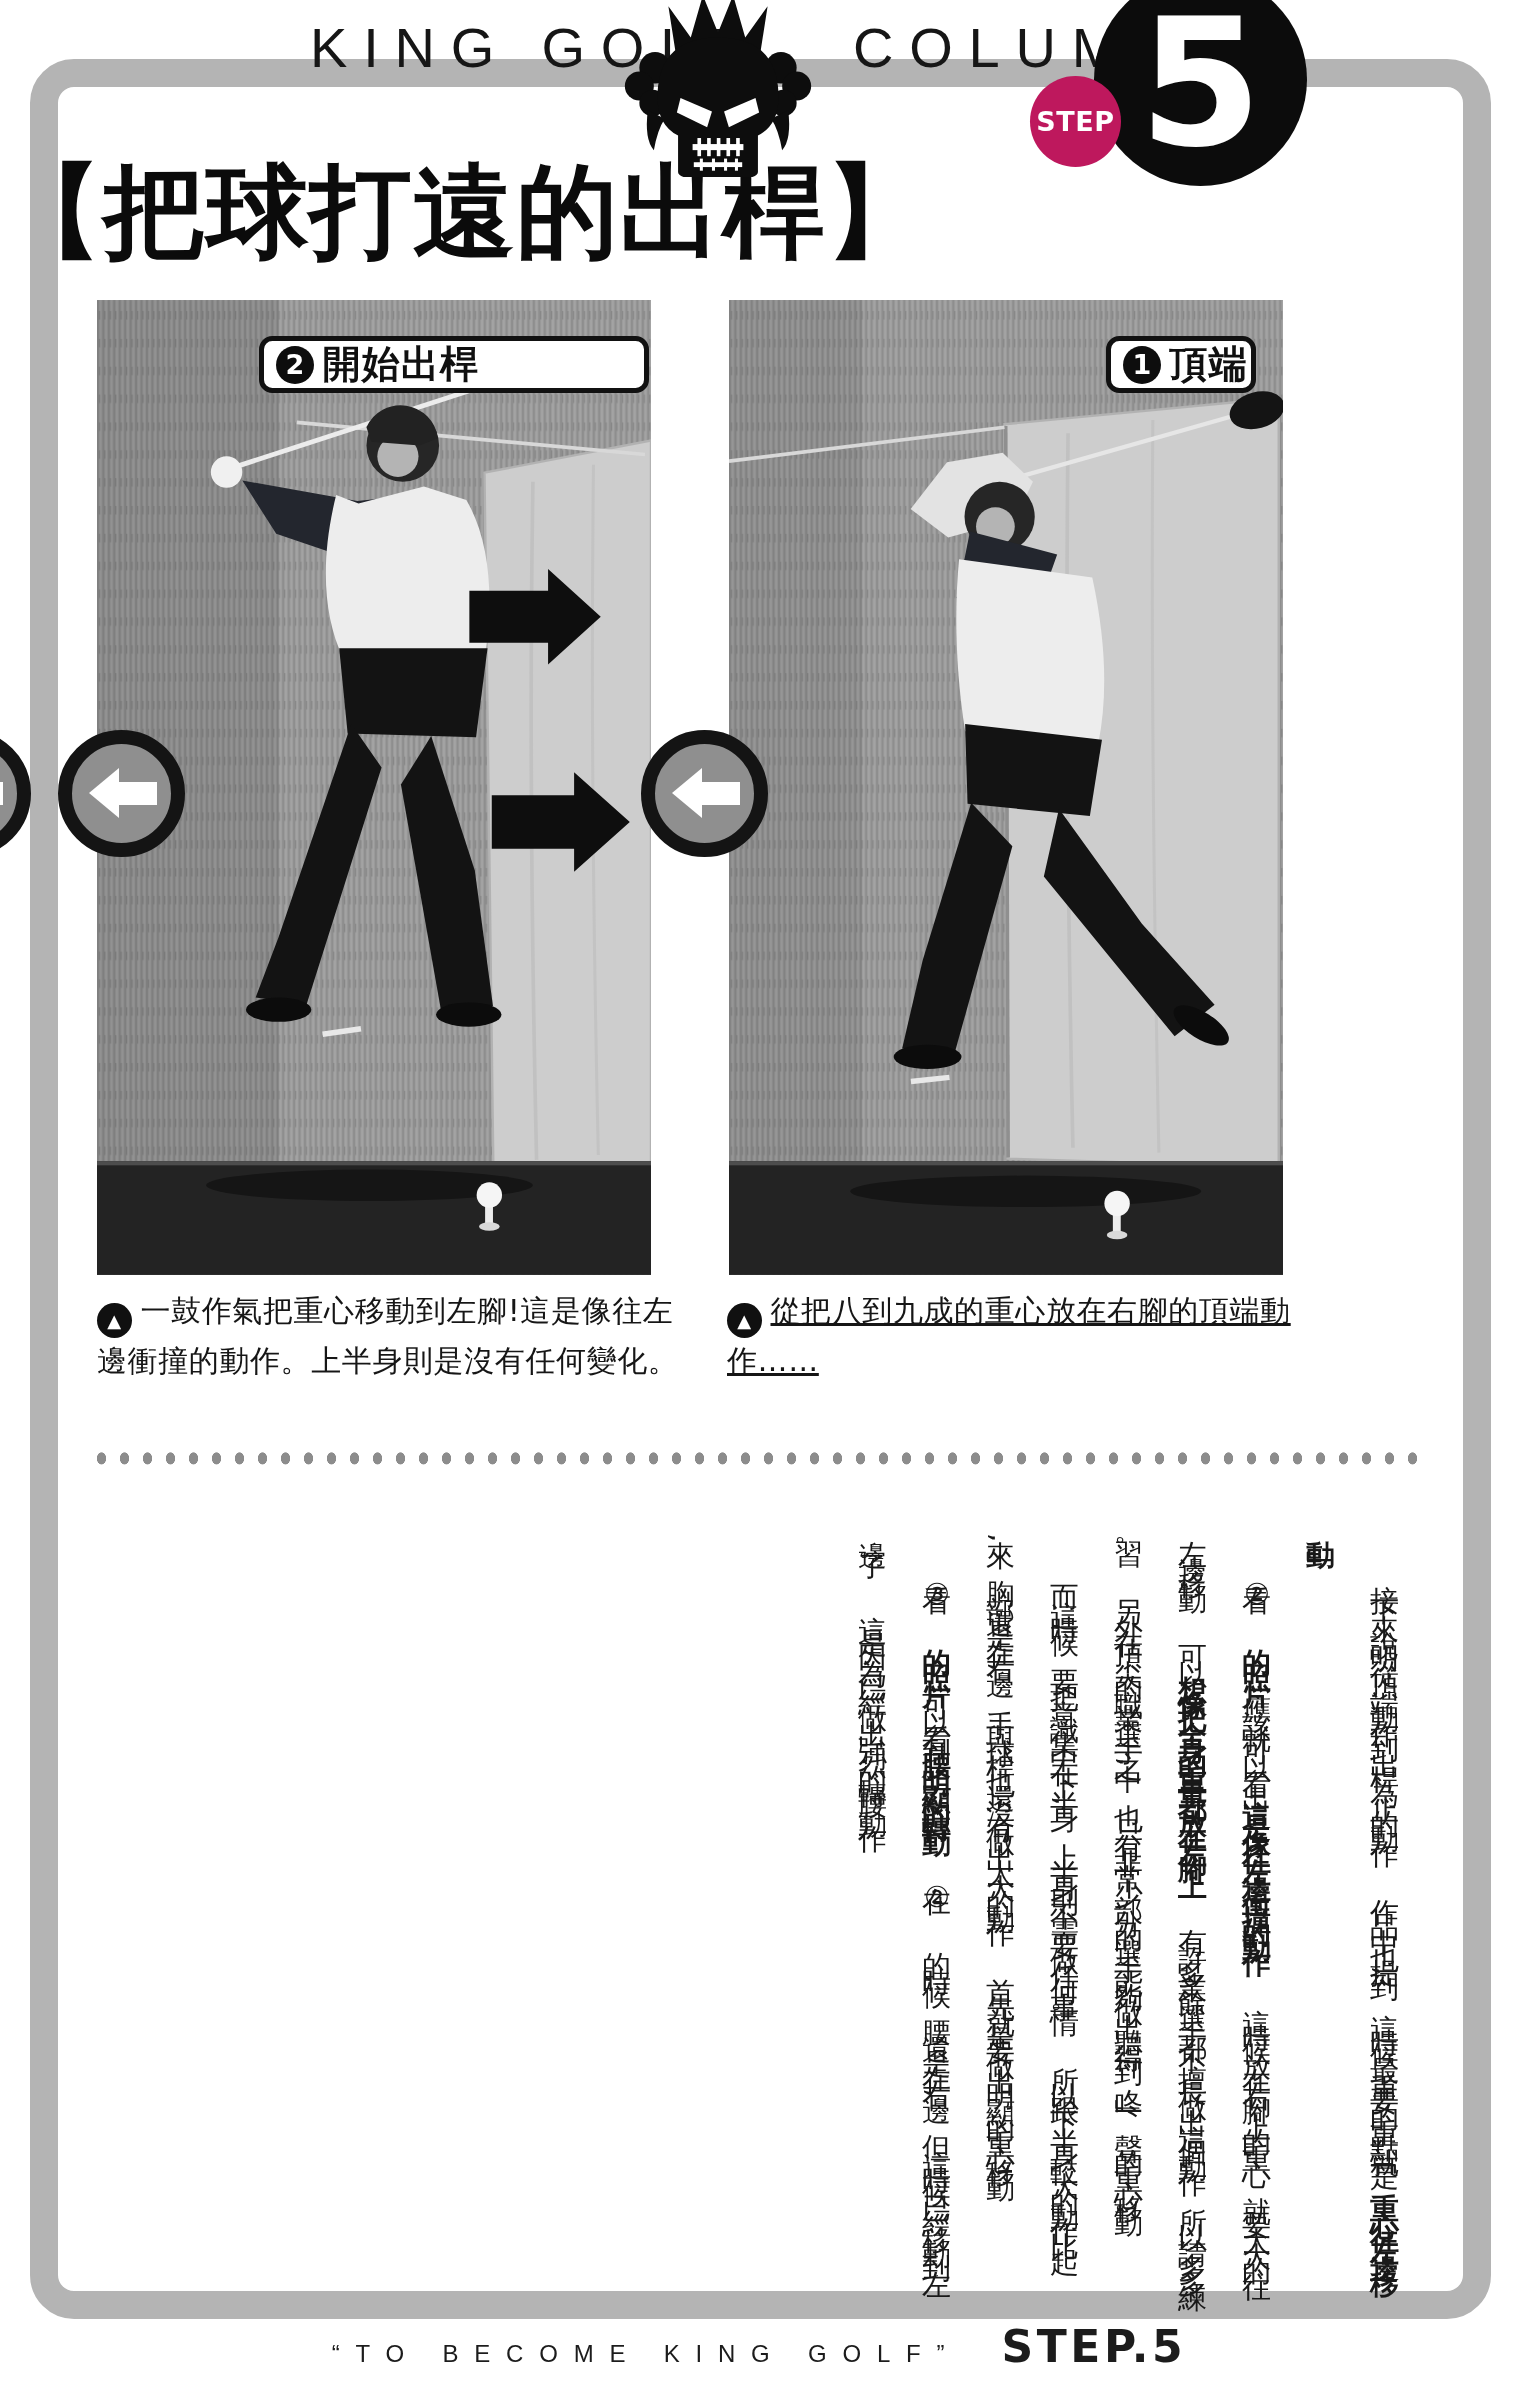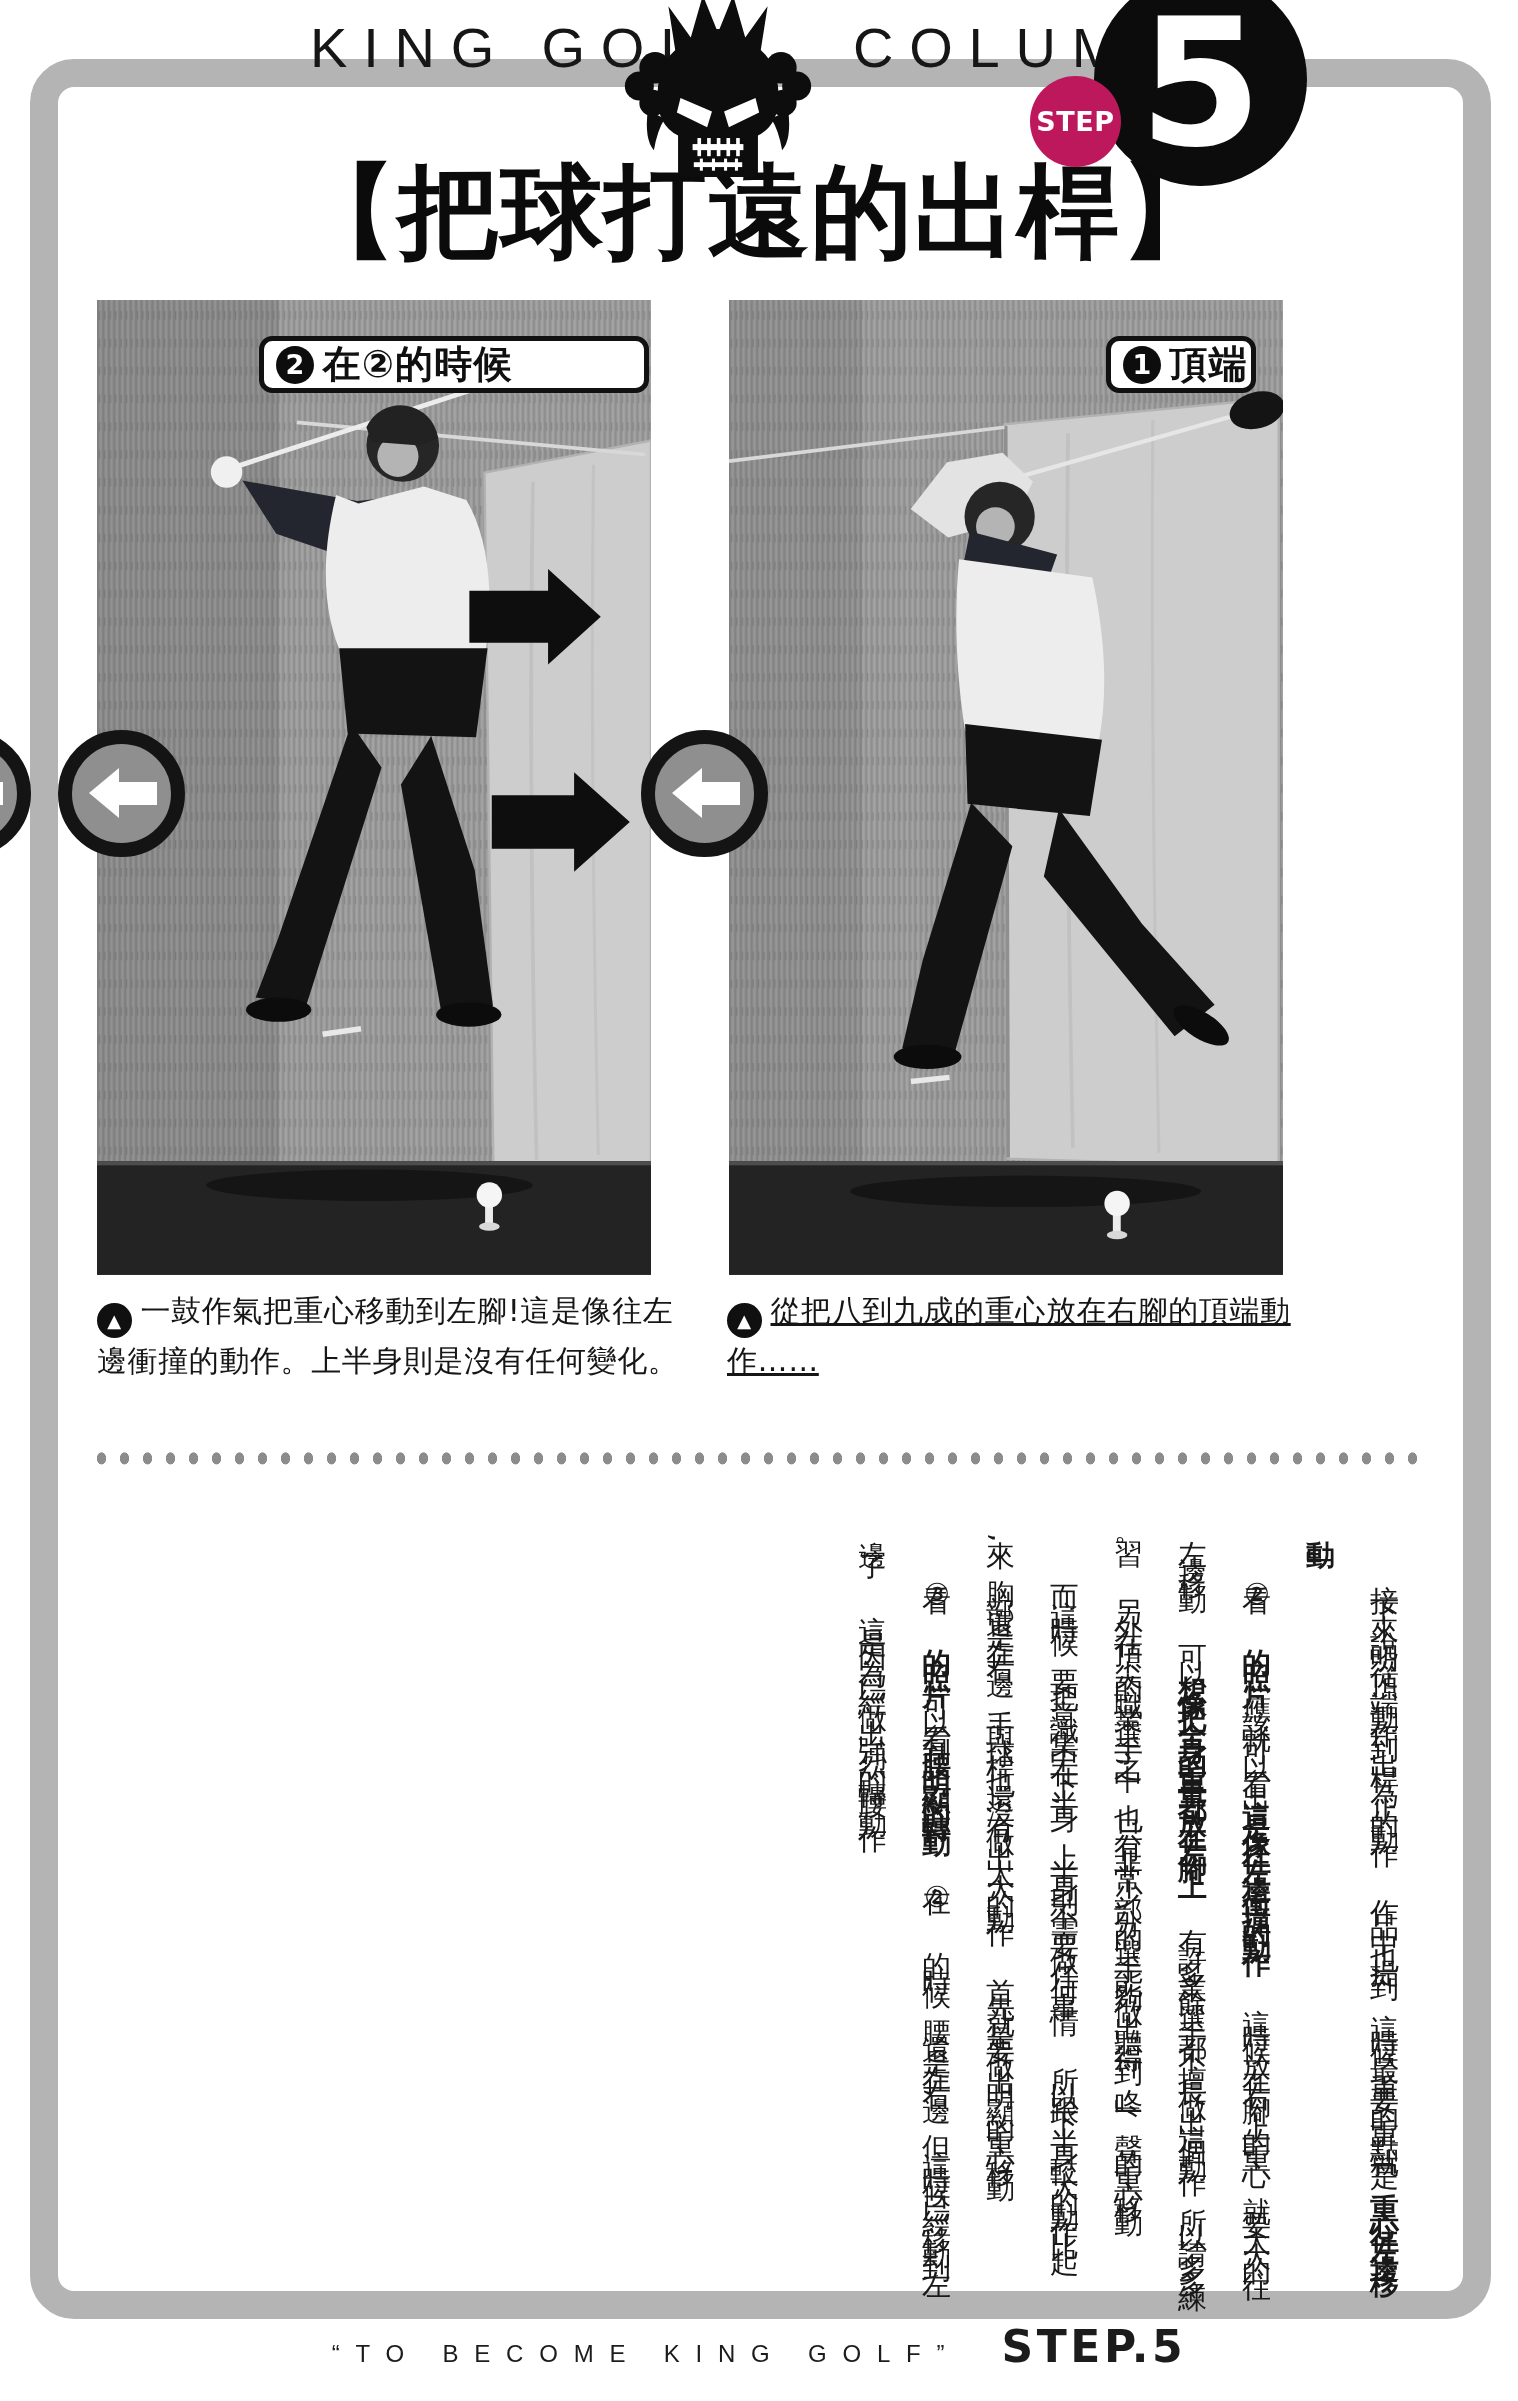--- a/index.html
+++ b/index.html
@@ -33,21 +33,21 @@
     color:#fff;font-size:177px;font-weight:700;padding-top:8.5px;box-sizing:border-box;
   }
   .step-mini{
     position:absolute;left:1030px;top:76px;width:91px;height:91px;
     background:#be185d;border-radius:50%;z-index:4;
     display:flex;align-items:center;justify-content:center;
     color:#fff;font-size:27px;font-weight:900;letter-spacing:0.6px;
   }
   
   .page-title{
-    position:absolute;left:0;right:0;top:156px;text-align:center;
+    position:absolute;left:0;right:0;top:156px;
     font-size:102px;font-weight:900;letter-spacing:1.2px;color:#0b0b0b;z-index:2;
     line-height:1.1;white-space:nowrap;
   }
   
   .photo{
     position:absolute;top:300px;width:554px;height:975px;overflow:hidden;
     background:#979797;z-index:1;
   }
   .photo.left{left:97px;}
   .photo.right{left:729px;}
@@ -211,21 +211,21 @@
     <polygon points="652,818 788,818 788,780 880,862 788,944 788,906 652,906" fill="#0e0e0e"></polygon>
 
     <g>
       <rect x="641" y="1496" width="13" height="32" fill="#ececec"></rect>
       <ellipse cx="648" cy="1530" rx="17" ry="7" fill="#d9d9d9"></ellipse>
       <circle cx="648" cy="1478" r="21" fill="#f5f5f5"></circle>
     </g>
   </svg>
   <div class="photo-label">
     <div class="num-disc">2</div>
-    <div class="label-text">在②的時候</div>
+    <div class="label-text">開始出桿</div>
   </div>
 </div>
 
 <div class="photo right">
   <svg viewBox="0 0 915 1610" aria-hidden="true">
     <defs>
       <pattern id="wallR" width="9" height="46" patternUnits="userSpaceOnUse">
         <rect width="9" height="46" fill="#9b9b9b"></rect>
         <rect width="3" height="46" fill="#8e8e8e"></rect>
         <rect x="5" width="2" height="46" fill="#a7a7a7"></rect>

